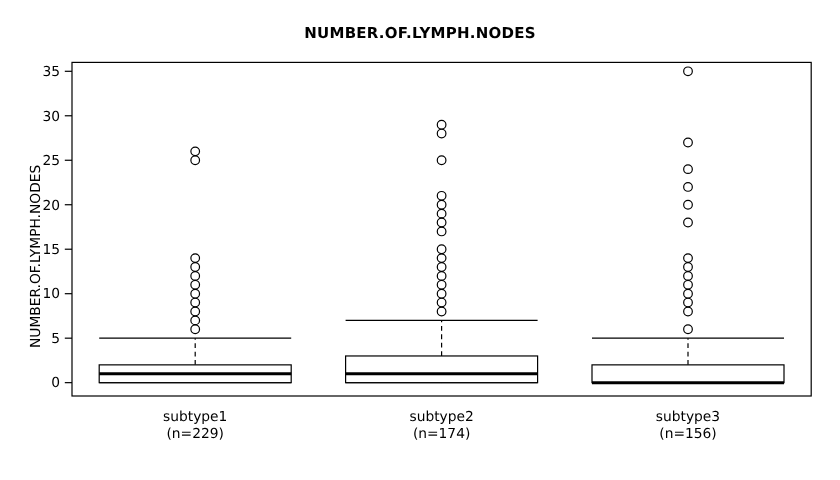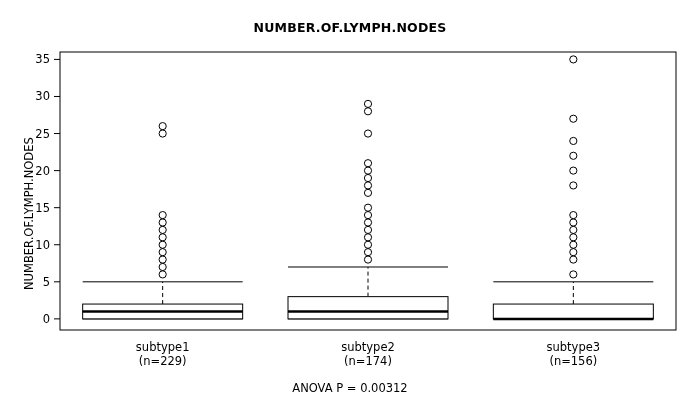--- a/index.html
+++ b/index.html
@@ -64,21 +64,20 @@
     text-anchor: middle;
   }
 </style>
 </head>
 <body>
 
 <div id="plot-root">
 
   <div class="chart-title">NUMBER.OF.LYMPH.NODES</div>
   <div class="ylabel">NUMBER.OF.LYMPH.NODES</div>
-  <div class="footnote">ANOVA P = 0.00312</div>
 
   <svg id="plot-svg" width="700" height="400">
       <rect x="60" y="52" width="616" height="278" fill="none" stroke="#000" stroke-width="1"></rect>
       <line x1="54" y1="318.88" x2="60" y2="318.88" stroke="#000" stroke-width="1"></line>
       <text x="50" y="322.88" text-anchor="end" class="tick-label" fill="#000">0</text>
       <line x1="54" y1="281.81333333333333" x2="60" y2="281.81333333333333" stroke="#000" stroke-width="1"></line>
       <text x="50" y="285.81333333333333" text-anchor="end" class="tick-label" fill="#000">5</text>
       <line x1="54" y1="244.74666666666667" x2="60" y2="244.74666666666667" stroke="#000" stroke-width="1"></line>
       <text x="50" y="248.74666666666667" text-anchor="end" class="tick-label" fill="#000">10</text>
       <line x1="54" y1="207.68" x2="60" y2="207.68" stroke="#000" stroke-width="1"></line>

